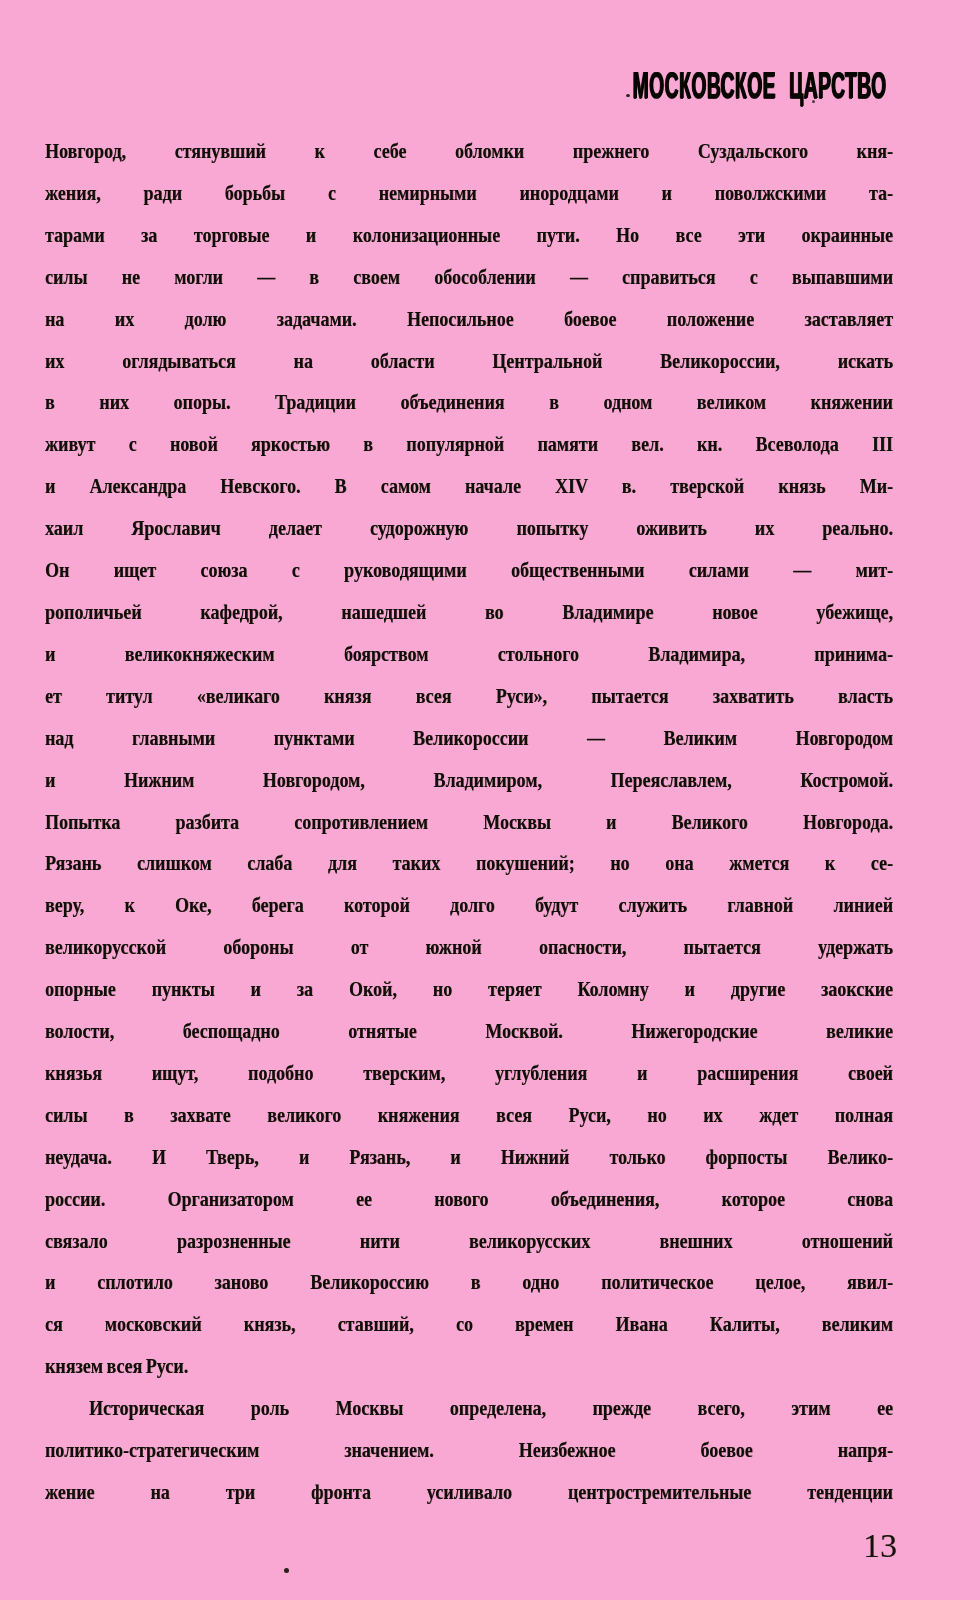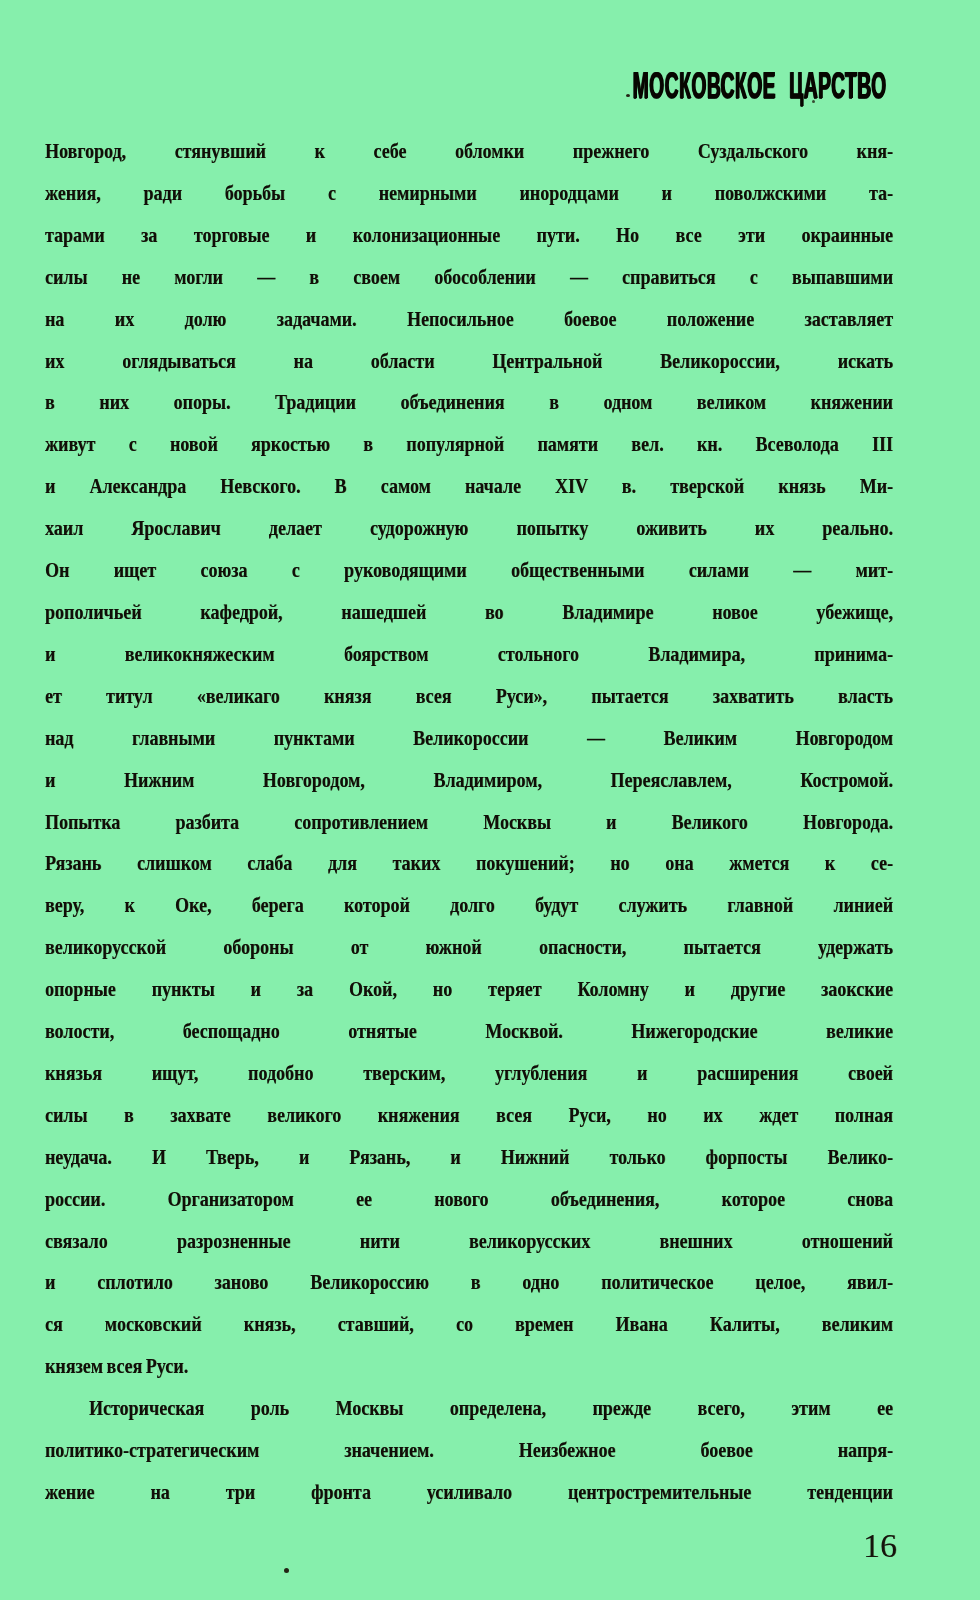--- a/index.html
+++ b/index.html
@@ -4,21 +4,21 @@
 <style>
   html, body {
     margin: 0;
     padding: 0;
     background: #ffffff;
   }
   .page {
     position: relative;
     width: 980px;
     height: 1600px;
-    background: #86efac;
+    background: #f9a8d4;
     overflow: hidden;
   }
   
   .running-header {
     position: absolute;
     top: 67px;
     right: 93px;
     font-family: "Liberation Sans", sans-serif;
     font-weight: 700;
     font-size: 37px;
@@ -118,14 +118,14 @@
       <div class="line">россии. Организатором ее нового объединения, которое снова</div>
       <div class="line">связало разрозненные нити великорусских внешних отношений</div>
       <div class="line">и сплотило заново Великороссию в одно политическое целое, явил-</div>
       <div class="line">ся московский князь, ставший, со времен Ивана Калиты, великим</div>
       <div class="line no-stretch">князем всея Руси.</div>
       <div class="line indent">Историческая роль Москвы определена, прежде всего, этим ее</div>
       <div class="line">политико-стратегическим значением. Неизбежное боевое напря-</div>
       <div class="line">жение на три фронта усиливало центростремительные тенденции</div>
     </div>
 
-  <div class="page-number">16</div>
+  <div class="page-number">13</div>
 </div>
 
 </body></html>

